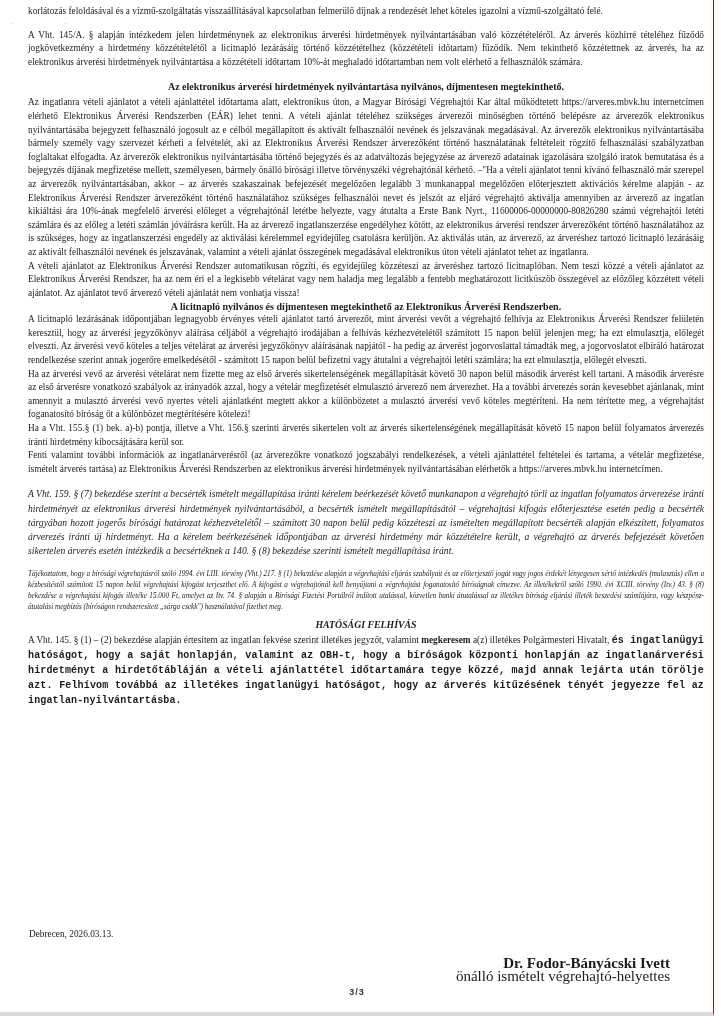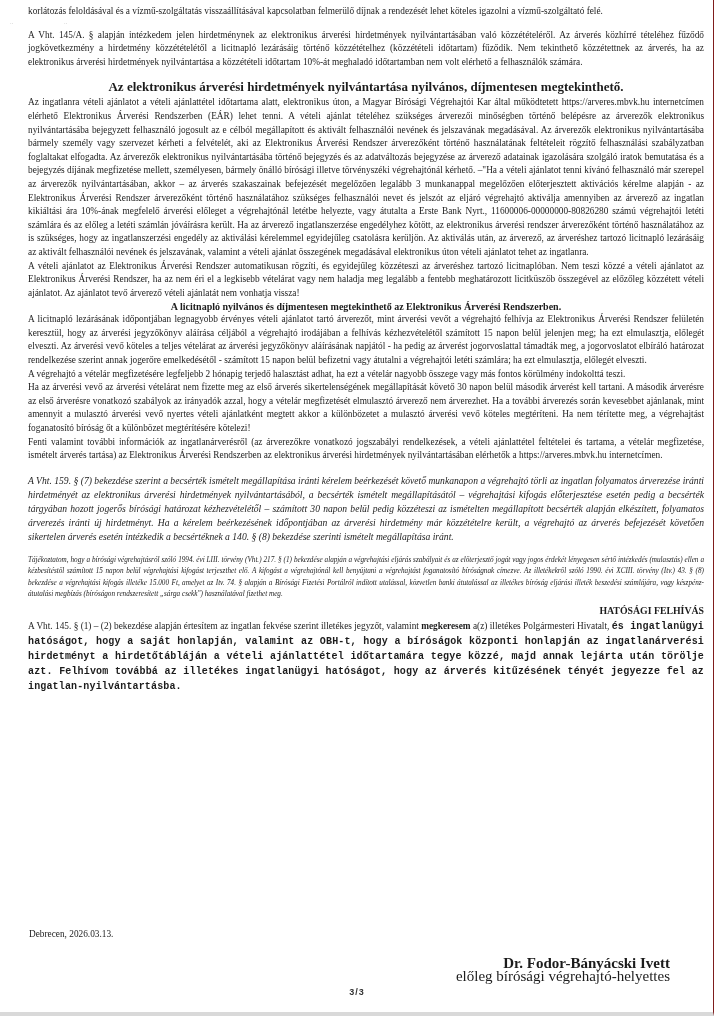--- a/index.html
+++ b/index.html
@@ -3,25 +3,25 @@
 <meta charset="utf-8">
 <style>
   html, body { margin:0; padding:0; background:#ffffff; }
   body { width:724px; height:1024px; position:relative; overflow:hidden;
          font-family:"Liberation Serif", "DejaVu Serif", serif; color:#1c1c1c; }
   .page { position:absolute; left:0; top:0; width:714px; height:1016px; background:#fff;
           border-right:1px solid #7f1d1d; border-bottom:4px solid #d9d9d9; box-sizing:border-box; }
   .content { position:absolute; left:28px; top:5px; width:676px; }
   p { margin:0; text-align:justify; font-size:9.3px; line-height:13.6px; }
   .gap { height:10px; }
-  .h-main { text-align:center; font-weight:bold; font-size:13px; line-height:16px; margin:12px 0 1px 0; }
+  .h-main { text-align:center; font-weight:bold; font-size:10px; line-height:16px; margin:12px 0 1px 0; }
   .h-sub { text-align:center; font-weight:bold; font-size:10px; line-height:13px; margin:0; }
   .italic p { font-style:italic; font-size:9.6px; line-height:14.1px; }
   .small-italic p { font-style:italic; font-size:7.2px; line-height:11.2px; }
-  .h-auth { text-align:right; font-weight:bold; font-size:9.8px; line-height:14px; margin:4px 0 1px 0; }
+  .h-auth { text-align:center; font-weight:bold; font-size:9.8px; line-height:14px; margin:4px 0 1px 0;font-style:italic; }
   .auth p { font-size:9.3px; line-height:14px; }
   .auth .bold { font-weight:bold; font-family:Liberation Mono, monospace; font-size:10px; letter-spacing:0.15px; }
   .marks { position:absolute; left:10px; top:21px; font-size:5px; color:#999; }
   .marks2 { position:absolute; left:64px; top:21px; font-size:5px; color:#999; }
   .date { position:absolute; left:29px; top:929px; font-size:9.3px; }
   .sig { position:absolute; left:440px; top:957px; width:230px; text-align:right; font-size:15px; line-height:13px; }
   .sig .name { font-weight:bold; }
   .pagenum { position:absolute; left:0; width:714px; top:987px; text-align:center;
              font-family:"Liberation Sans", "DejaVu Sans", sans-serif; font-weight:bold; font-size:9px; letter-spacing:1px; color:#333; }
 </style>
@@ -36,22 +36,22 @@
     <p style="padding-right:4px;">korlátozás feloldásával és a vízmű-szolgáltatás visszaállításával kapcsolatban felmerülő díjnak a rendezését lehet köteles igazolni a vízmű-szolgáltató felé.</p>
     <div class="gap"></div>
     <p>A Vht. 145/A. § alapján intézkedem jelen hirdetménynek az elektronikus árverési hirdetmények nyilvántartásában való közzétételéről. Az árverés közhírré tételéhez fűződő jogkövetkezmény a hirdetmény közzétételétől a licitnapló lezárásáig történő közzétételhez (közzétételi időtartam) fűződik. Nem tekinthető közzétettnek az árverés, ha az elektronikus árverési hirdetmények nyilvántartása a közzétételi időtartam 10%-át meghaladó időtartamban nem volt elérhető a felhasználók számára.</p>
 
     <div class="h-main" style="margin-top:10px;">Az elektronikus árverési hirdetmények nyilvántartása nyilvános, díjmentesen megtekinthető.</div>
     <p>Az ingatlanra vételi ajánlatot a vételi ajánlattétel időtartama alatt, elektronikus úton, a Magyar Bírósági Végrehajtói Kar által működtetett https://arveres.mbvk.hu internetcímen elérhető Elektronikus Árverési Rendszerben (EÁR) lehet tenni. A vételi ajánlat tételéhez szükséges árverezői minőségben történő belépésre az árverezők elektronikus nyilvántartásába bejegyzett felhasználó jogosult az e célból megállapított és aktivált felhasználói nevének és jelszavának megadásával. Az árverezők elektronikus nyilvántartásába bármely személy vagy szervezet kérheti a felvételét, aki az Elektronikus Árverési Rendszer árverezőként történő használatának feltételeit rögzítő felhasználási szabályzatban foglaltakat elfogadta. Az árverezők elektronikus nyilvántartásába történő bejegyzés és az adatváltozás bejegyzése az árverező adatainak igazolására szolgáló iratok bemutatása és a bejegyzés díjának megfizetése mellett, személyesen, bármely önálló bírósági illetve törvényszéki végrehajtónál kérhető. –"Ha a vételi ajánlatot tenni kívánó felhasználó már szerepel az árverezők nyilvántartásában, akkor – az árverés szakaszainak befejezését megelőzően legalább 3 munkanappal megelőzően előterjesztett aktivációs kérelme alapján - az Elektronikus Árverési Rendszer árverezőként történő használatához szükséges felhasználói nevet és jelszót az eljáró végrehajtó aktiválja amennyiben az árverező az ingatlan kikiáltási ára 10%-ának megfelelő árverési előleget a végrehajtónál letétbe helyezte, vagy átutalta a Erste Bank Nyrt., 11600006-00000000-80826280 számú végrehajtói letéti számlára és az előleg a letéti számlán jóváírásra került. Ha az árverező ingatlanszerzése engedélyhez kötött, az elektronikus árverési rendszer árverezőként történő használatához az is szükséges, hogy az ingatlanszerzési engedély az aktiválási kérelemmel egyidejűleg csatolásra kerüljön. Az aktiválás után, az árverező, az árveréshez tartozó licitnapló lezárásáig az aktivált felhasználói nevének és jelszavának, valamint a vételi ajánlat összegének megadásával elektronikus úton vételi ajánlatot tehet az ingatlanra.</p>
     <p>A vételi ajánlatot az Elektronikus Árverési Rendszer automatikusan rögzíti, és egyidejűleg közzéteszi az árveréshez tartozó licitnaplóban. Nem teszi közzé a vételi ajánlatot az Elektronikus Árverési Rendszer, ha az nem éri el a legkisebb vételárat vagy nem haladja meg legalább a fentebb meghatározott licitküszöb összegével az előzőleg közzétett vételi ajánlatot. Az ajánlatot tevő árverező vételi ajánlatát nem vonhatja vissza!</p>
 
     <div class="h-sub">A licitnapló nyilvános és díjmentesen megtekinthető az Elektronikus Árverési Rendszerben.</div>
     <p>A licitnapló lezárásának időpontjában legnagyobb érvényes vételi ajánlatot tartó árverezőt, mint árverési vevőt a végrehajtó felhívja az Elektronikus Árverési Rendszer felületén keresztül, hogy az árverési jegyzőkönyv aláírása céljából a végrehajtó irodájában a felhívás kézhezvételétől számított 15 napon belül jelenjen meg; ha ezt elmulasztja, előlegét elveszti. Az árverési vevő köteles a teljes vételárat az árverési jegyzőkönyv aláírásának napjától - ha pedig az árverést jogorvoslattal támadták meg, a jogorvoslatot elbíráló határozat rendelkezése szerint annak jogerőre emelkedésétől - számított 15 napon belül befizetni vagy átutalni a végrehajtói letéti számlára; ha ezt elmulasztja, előlegét elveszti.</p>
-    <p>A végrehajtó a vételár megfizetésére legfeljebb 2 hónapig terjedő halasztást adhat, ha ezt a vételár nagyobb összege vagy más fontos körülmény indokolttá teszi.</p>
     <p>Ha az árverési vevő az árverési vételárat nem fizette meg az első árverés sikertelenségének megállapítását követő 30 napon belül második árverést kell tartani. A második árverésre az első árverésre vonatkozó szabályok az irányadók azzal, hogy a vételár megfizetését elmulasztó árverező nem árverezhet. Ha a további árverezés során kevesebbet ajánlanak, mint amennyit a mulasztó árverési vevő nyertes vételi ajánlatként megtett akkor a különbözetet a mulasztó árverési vevő köteles megtéríteni. Ha nem térítette meg, a végrehajtást foganatosító bíróság őt a különbözet megtérítésére kötelezi!</p>
+    <p>Ha a Vht. 155.§ (1) bek. a)-b) pontja, illetve a Vht. 156.§ szerinti árverés sikertelen volt az árverés sikertelenségének megállapítását követő 15 napon belül folyamatos árverezés iránti hirdetmény kibocsájtására kerül sor.</p>
     <p>Fenti valamint további információk az ingatlanárverésről (az árverezőkre vonatkozó jogszabályi rendelkezések, a vételi ajánlattétel feltételei és tartama, a vételár megfizetése, ismételt árverés tartása) az Elektronikus Árverési Rendszerben az elektronikus árverési hirdetmények nyilvántartásában elérhetők a https://arveres.mbvk.hu internetcímen.</p>
 
     <div class="gap" style="height:11px;"></div>
     <div class="italic">
       <p>A Vht. 159. § (7) bekezdése szerint a becsérték ismételt megállapítása iránti kérelem beérkezését követő munkanapon a végrehajtó törli az ingatlan folyamatos árverezése iránti hirdetményét az elektronikus árverési hirdetmények nyilvántartásából, a becsérték ismételt megállapításától – végrehajtási kifogás előterjesztése esetén pedig a becsérték tárgyában hozott jogerős bírósági határozat kézhezvételétől – számított 30 napon belül pedig közzéteszi az ismételten megállapított becsérték alapján elkészített, folyamatos árverezés iránti új hirdetményt. Ha a kérelem beérkezésének időpontjában az árverési hirdetmény már közzétételre került, a végrehajtó az árverés befejezését követően sikertelen árverés esetén intézkedik a becsértéknek a 140. § (8) bekezdése szerinti ismételt megállapítása iránt.</p>
     </div>
 
     <div class="gap" style="height:11px;"></div>
     <div class="small-italic">
       <p>Tájékoztatom, hogy a bírósági végrehajtásról szóló 1994. évi LIII. törvény (Vht.) 217. § (1) bekezdése alapján a végrehajtási eljárás szabályait és az előterjesztő jogát vagy jogos érdekét lényegesen sértő intézkedés (mulasztás) ellen a kézbesítéstől számított 15 napon belül végrehajtási kifogást terjeszthet elő. A kifogást a végrehajtónál kell benyújtani a végrehajtást foganatosító bíróságnak címezve. Az illetékekről szóló 1990. évi XCIII. törvény (Itv.) 43. § (8) bekezdése a végrehajtási kifogás illetéke 15.000 Ft, amelyet az Itv. 74. § alapján a Bírósági Fizetési Portálról indított utalással, közvetlen banki átutalással az illetékes bíróság eljárási illeték beszedési számlájára, vagy készpénz-átutalási megbízás (bíróságon rendszeresített „sárga csekk") használatával fizethet meg.</p>
@@ -59,16 +59,16 @@
 
     <div class="h-auth">HATÓSÁGI FELHÍVÁS</div>
     <div class="auth">
       <p><span>A Vht. 145. § (1) – (2) bekezdése alapján értesítem az ingatlan fekvése szerint illetékes jegyzőt, valamint </span><b>megkeresem</b><span> a(z)  illetékes Polgármesteri Hivatalt, </span><span class="bold">és ingatlanügyi hatóságot, hogy a saját honlapján, valamint az OBH-t, hogy a bíróságok központi honlapján az ingatlanárverési hirdetményt a hirdetőtábláján a vételi ajánlattétel időtartamára tegye közzé, majd annak lejárta után törölje azt. Felhívom továbbá az illetékes ingatlanügyi hatóságot, hogy az árverés kitűzésének tényét jegyezze fel az ingatlan-nyilvántartásba.</span></p>
     </div>
   </div>
 
   <div class="date">Debrecen, 2026.03.13.</div>
   <div class="sig">
     <div class="name">Dr. Fodor-Bányácski Ivett</div>
-    <div>előleg bírósági végrehajtó-helyettes</div>
+    <div>önálló ismételt végrehajtó-helyettes</div>
   </div>
   <div class="pagenum">3/3</div>
 </div>
 
 </body></html>

